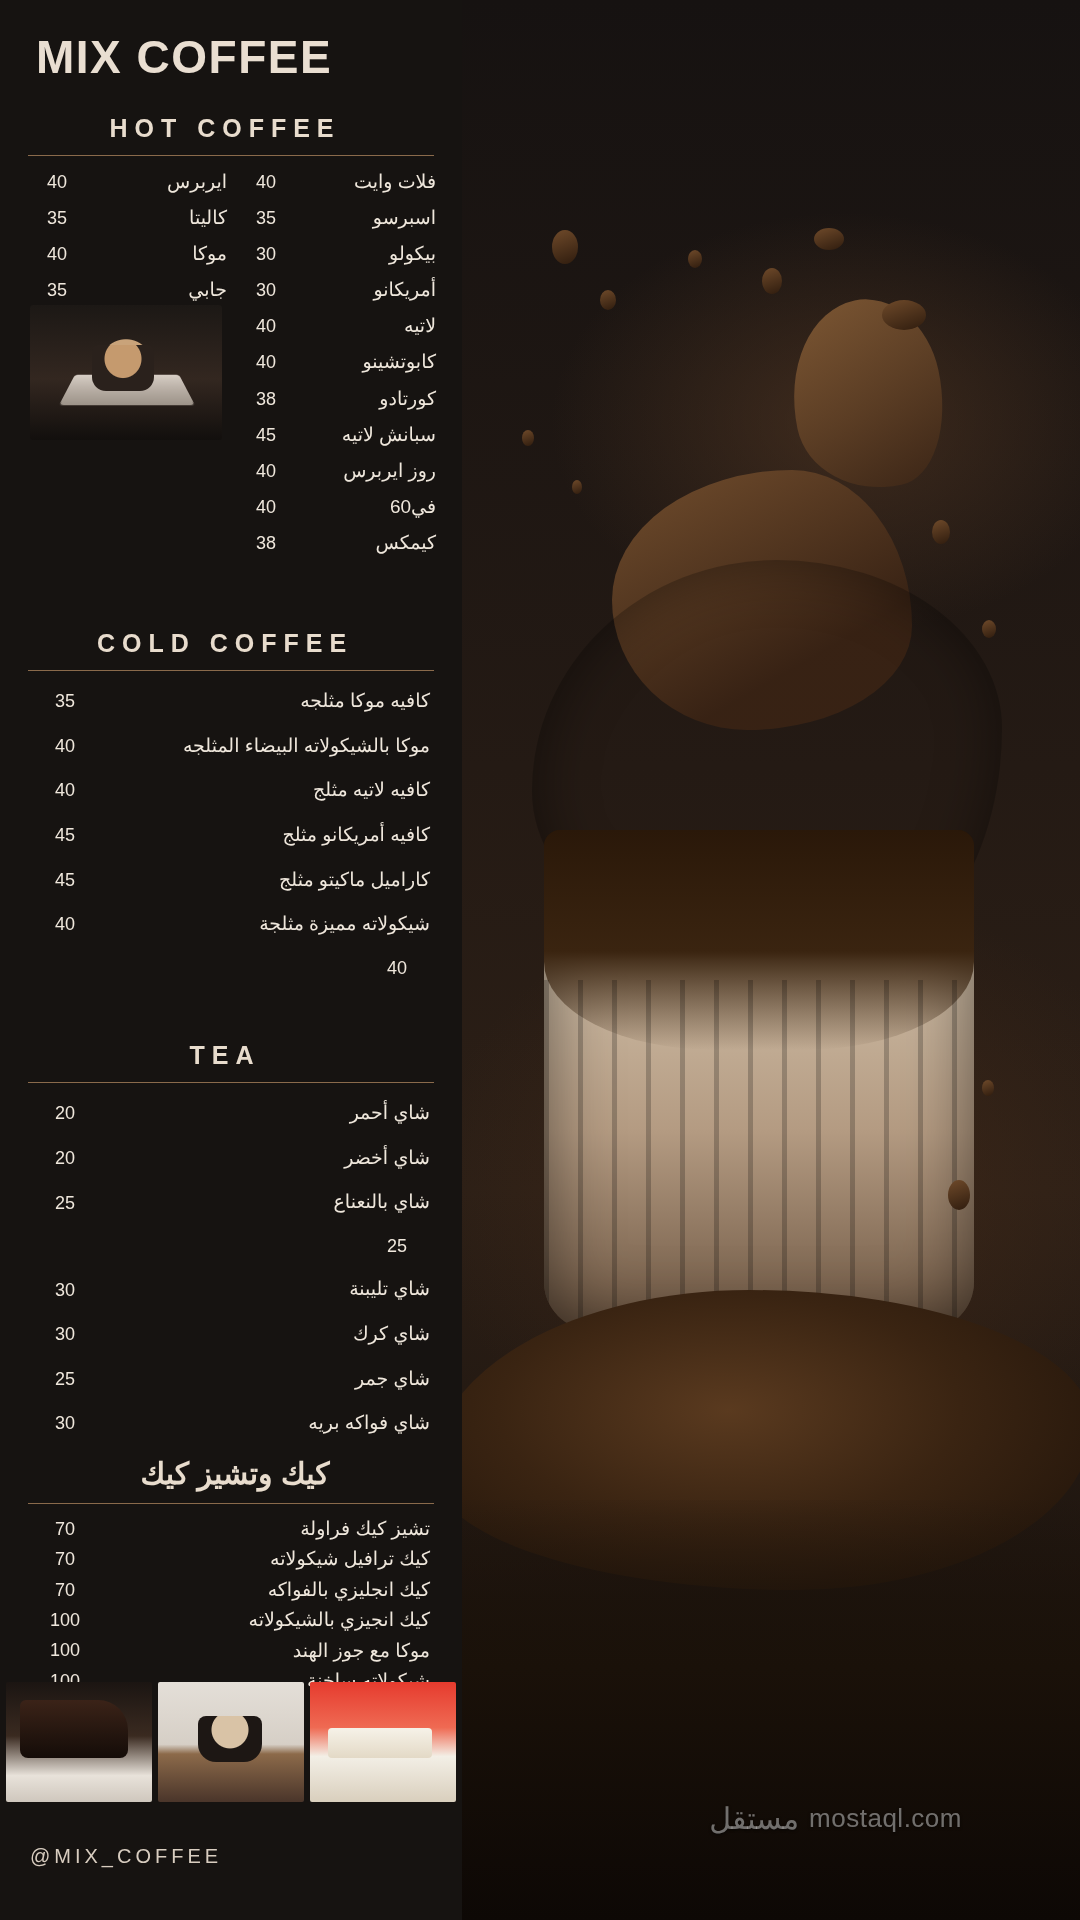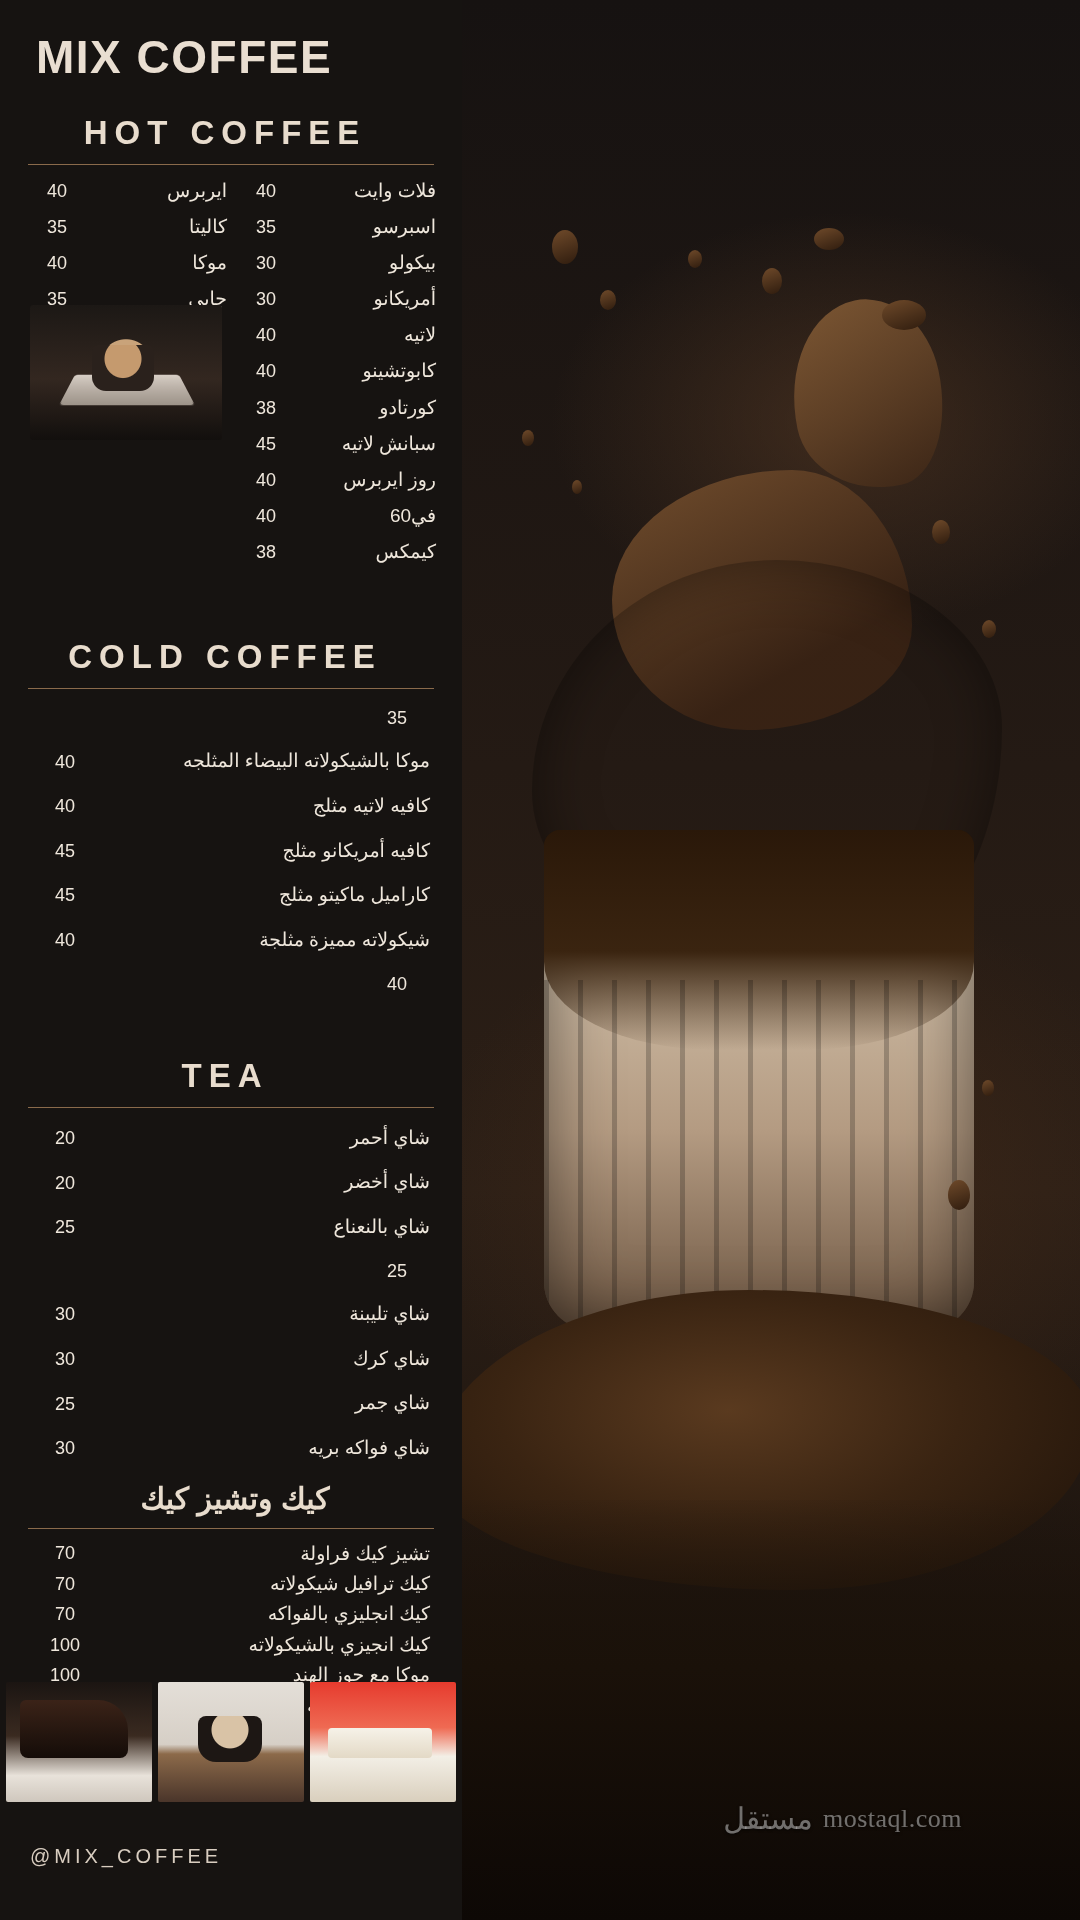--- a/index.html
+++ b/index.html
@@ -82,42 +82,41 @@
   }
   .droplet { position:absolute; background:linear-gradient(160deg,#6f4a2a,#2f1c0e); border-radius:50%; }
 
   
   .watermark {
     position:absolute; right:118px; bottom:84px;
     color:rgba(255,255,255,0.42);
     font-size:26px; letter-spacing:0.5px;
     display:flex; align-items:center; gap:10px;
     text-shadow:0 1px 3px rgba(0,0,0,0.6);
-    font-family:Liberation Serif, serif;
   }
   .watermark .ar { font-size:30px; }
 
   
   .menu-side {
     position:absolute; top:0; left:0;
     width:462px; height:1920px;
     background:#161311;
     padding:0;
   }
   .brand {
     color:#e9ded1;
     font-size:46px;
     font-weight:700;
     letter-spacing:1.5px;
     padding:30px 0 8px 36px;
   }
   .section-title {
     text-align:center;
     color:#e8dccd;
-    font-size:33px;
+    font-size:25px;
     font-weight:700;
     letter-spacing:7px;
     margin-top:22px;
     padding-right:12px;
   }
   .section-title.arabic {
     font-size:30px;
     letter-spacing:0;
     font-weight:600;
     direction:rtl;
@@ -296,20 +295,21 @@
 
     <div class="thumb thumb-hot">
       <div class="plate"></div>
       <div class="cupmini"></div>
     </div>
 
     <div class="section-title" style="margin-top:68px;">COLD COFFEE</div>
     <div class="rule"></div>
     <div class="rows" style="line-height:2.1;">
       <div class="row" style="line-height:2.35">
+          <span class="name">كافيه موكا مثلجه</span>
           <span class="price">35</span>
         </div>
       <div class="row" style="line-height:2.35">
           <span class="name">موكا بالشيكولاته البيضاء المثلجه</span>
           <span class="price">40</span>
         </div>
       <div class="row" style="line-height:2.35">
           <span class="name">كافيه لاتيه مثلج</span>
           <span class="price">40</span>
         </div>

